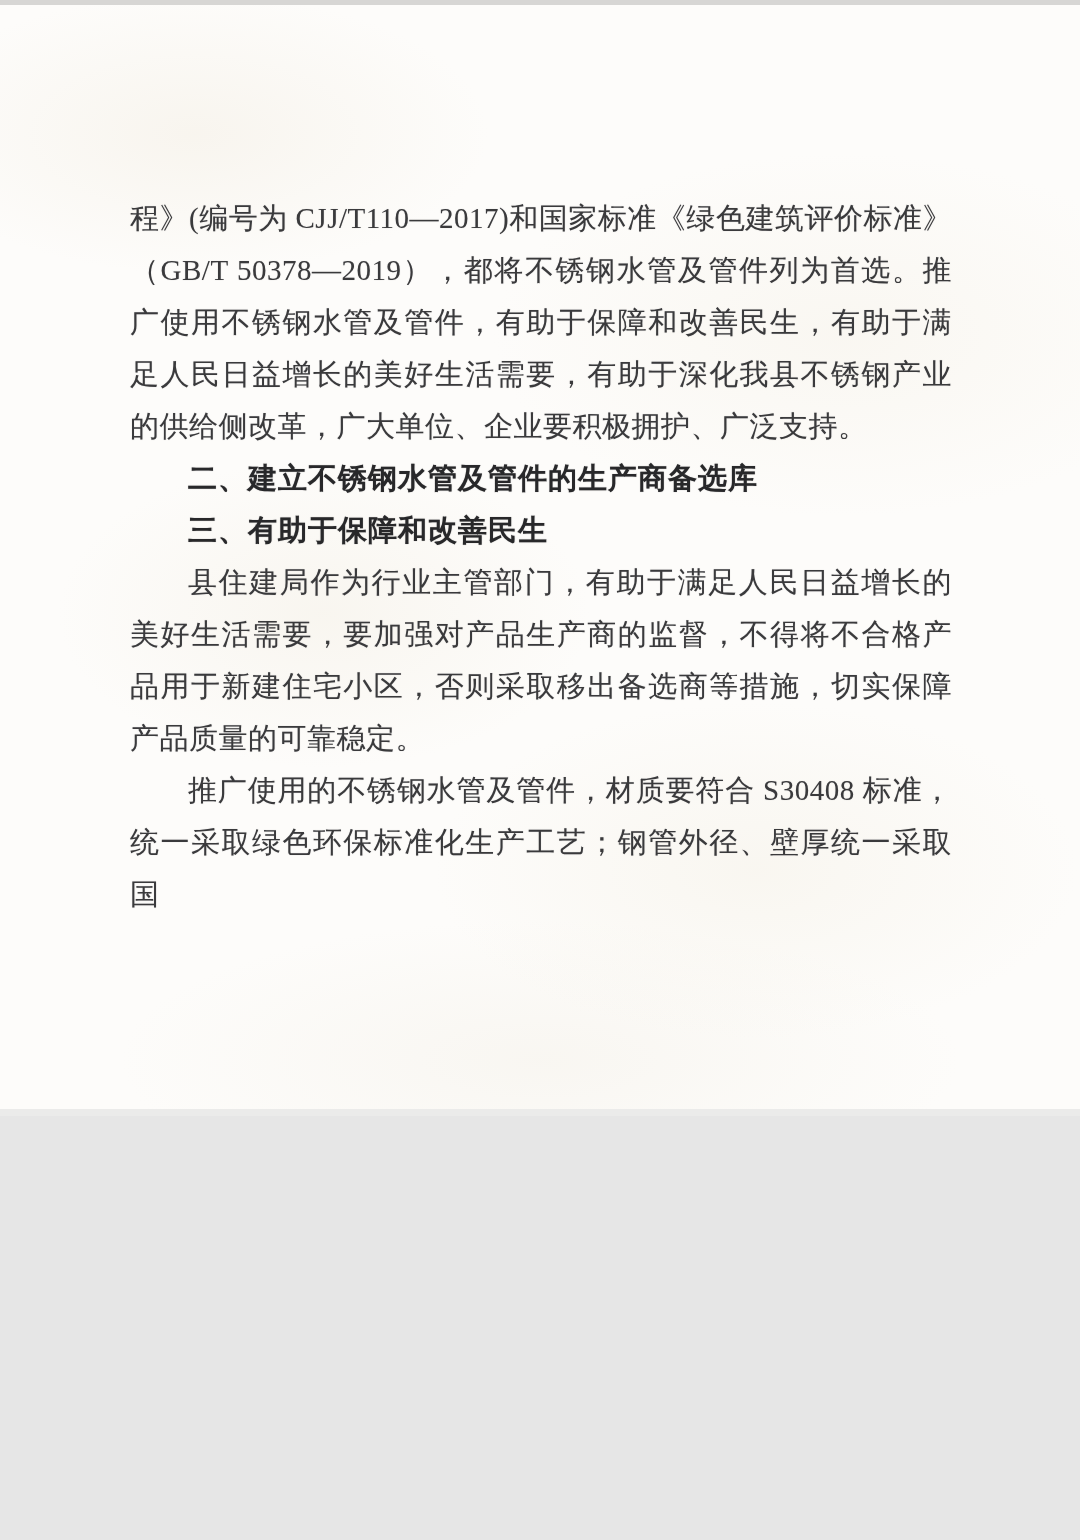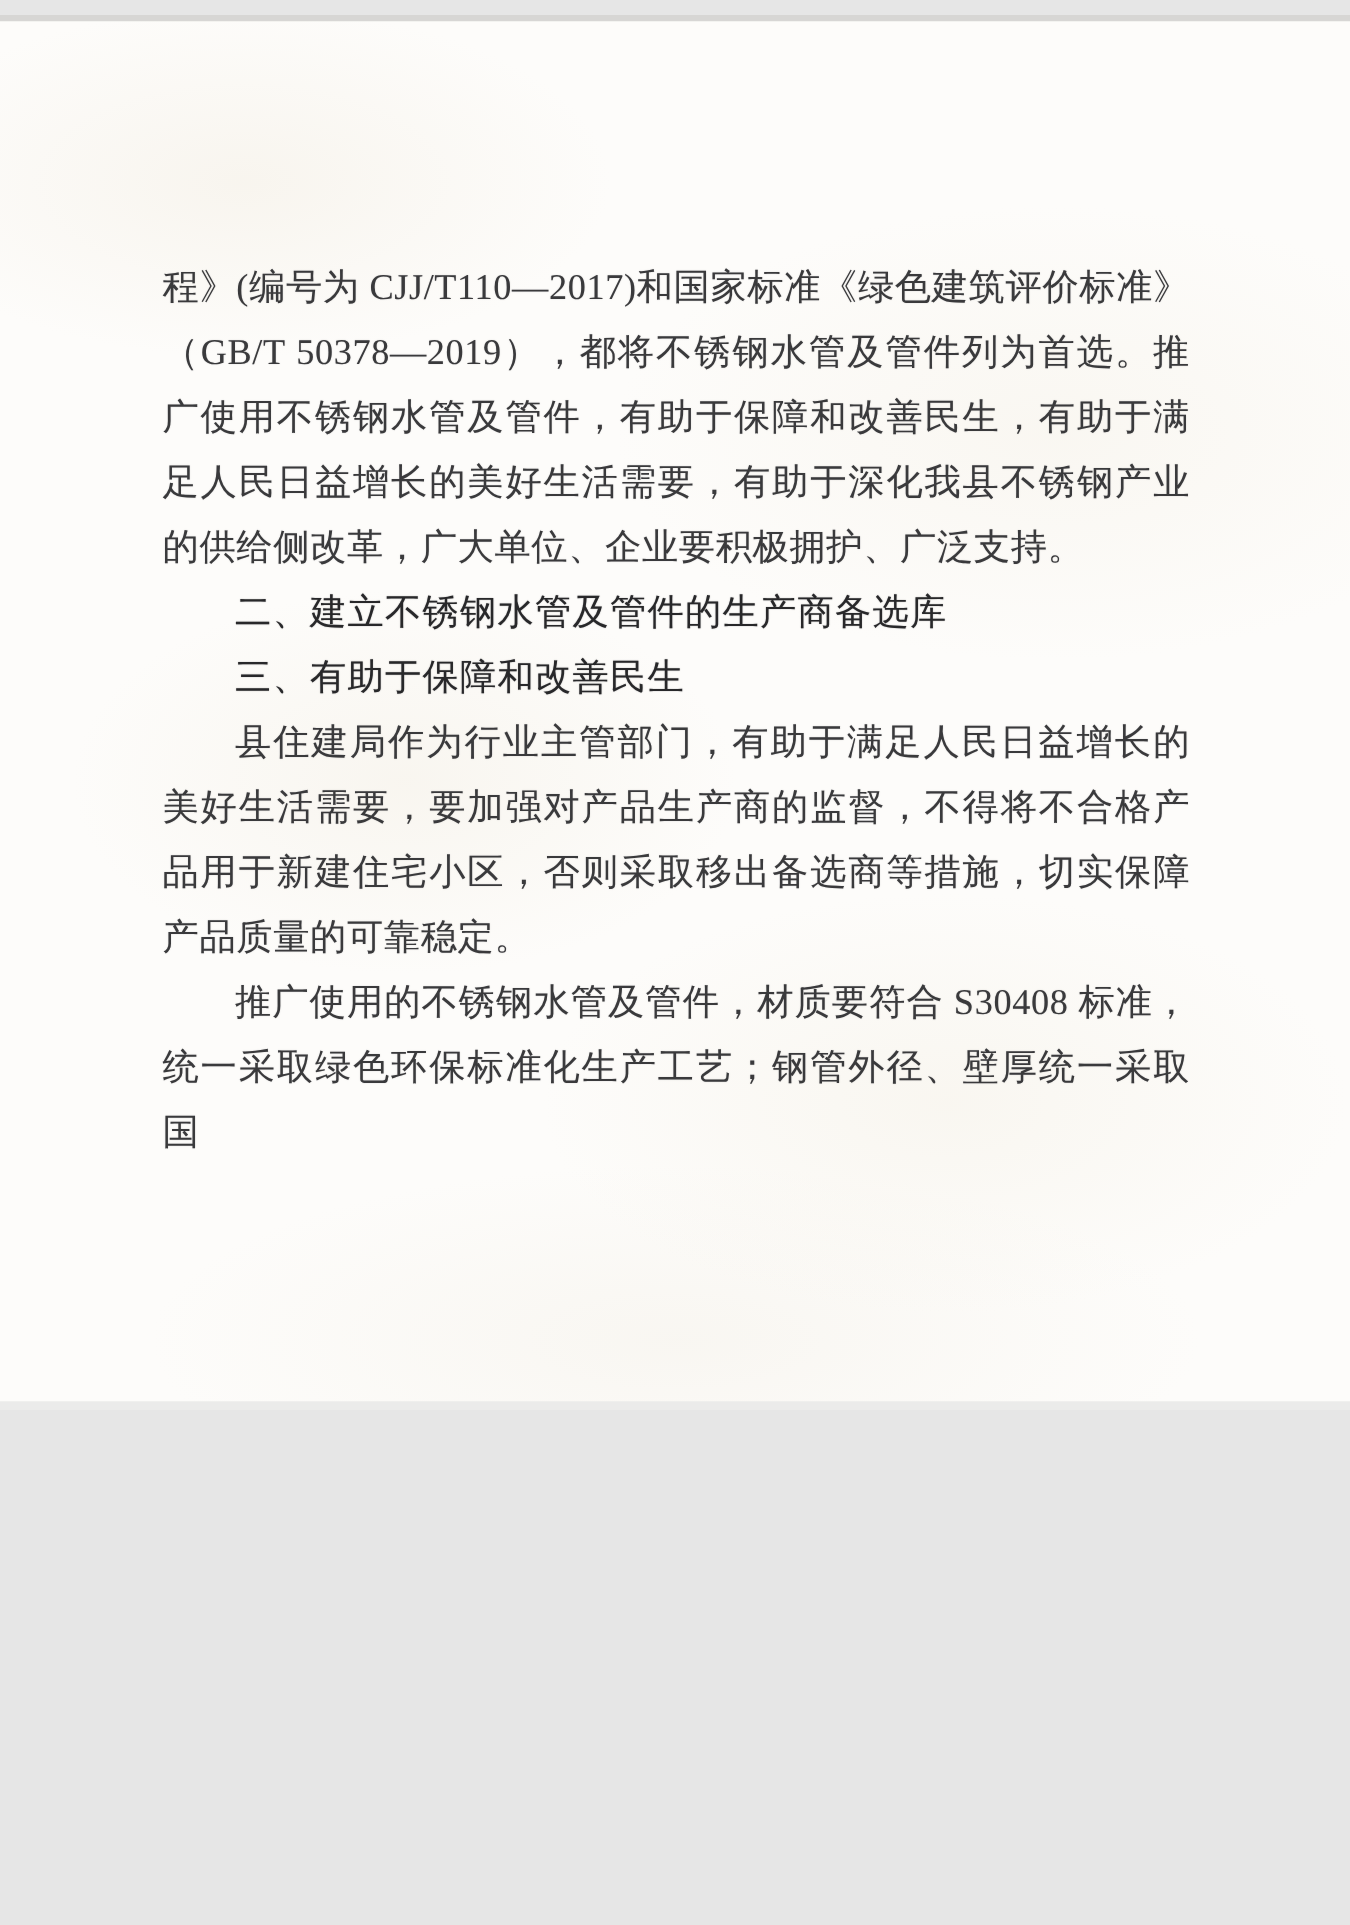--- a/index.html
+++ b/index.html
@@ -4,21 +4,21 @@
 <style>
   html, body {
     margin: 0;
     padding: 0;
     background: #e6e6e6;
   }
   .page {
     position: relative;
     width: 1080px;
     height: 1116px;
-    margin: 12px auto;
+    margin: 0 auto;
     overflow: hidden;
     background:
       radial-gradient(ellipse 420px 200px at 18% 12%, rgba(244,239,229,0.55), transparent 70%),
       radial-gradient(ellipse 500px 260px at 78% 30%, rgba(246,242,233,0.5), transparent 70%),
       radial-gradient(ellipse 380px 220px at 30% 55%, rgba(243,238,227,0.45), transparent 70%),
       radial-gradient(ellipse 460px 240px at 70% 78%, rgba(245,241,231,0.5), transparent 70%),
       radial-gradient(ellipse 600px 200px at 50% 95%, rgba(242,238,229,0.4), transparent 70%),
       #fdfcfa;
     font-family: "Liberation Serif", "DejaVu Serif", serif;
   }
@@ -52,21 +52,21 @@
   .para {
     margin: 0;
     text-indent: 2em;
   }
   .para.continuation {
     text-indent: 0;
   }
   .heading {
     margin: 0;
     text-indent: 2em;
-    font-weight: 400;
+    font-weight: 700;
     color: #28282a;
     font-family: "Liberation Sans", "DejaVu Sans", sans-serif;
     letter-spacing: 1px;
     text-shadow: 0 0 1px rgba(40, 40, 45, 0.45);
   }
   .page-number {
     position: absolute;
     left: 136px;
     top: 1358px;
     font-size: 26px;

